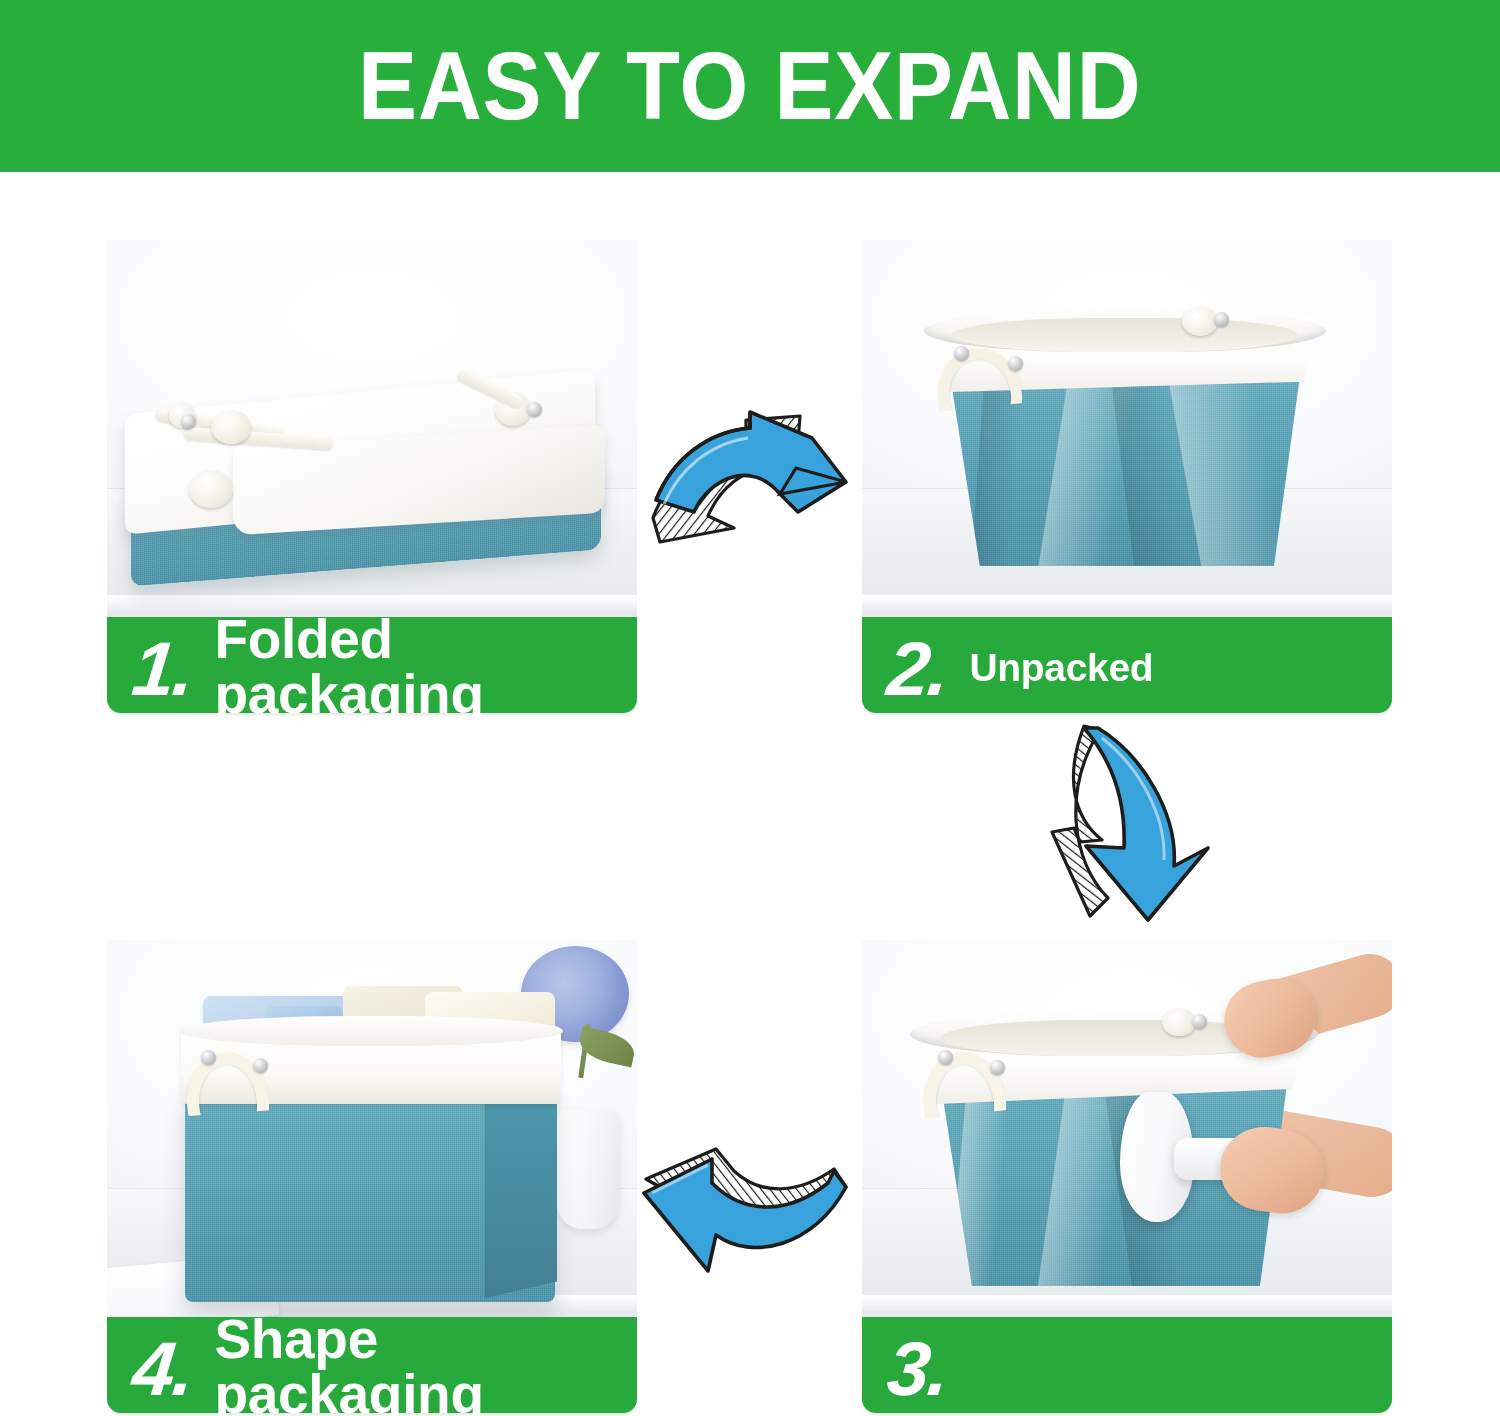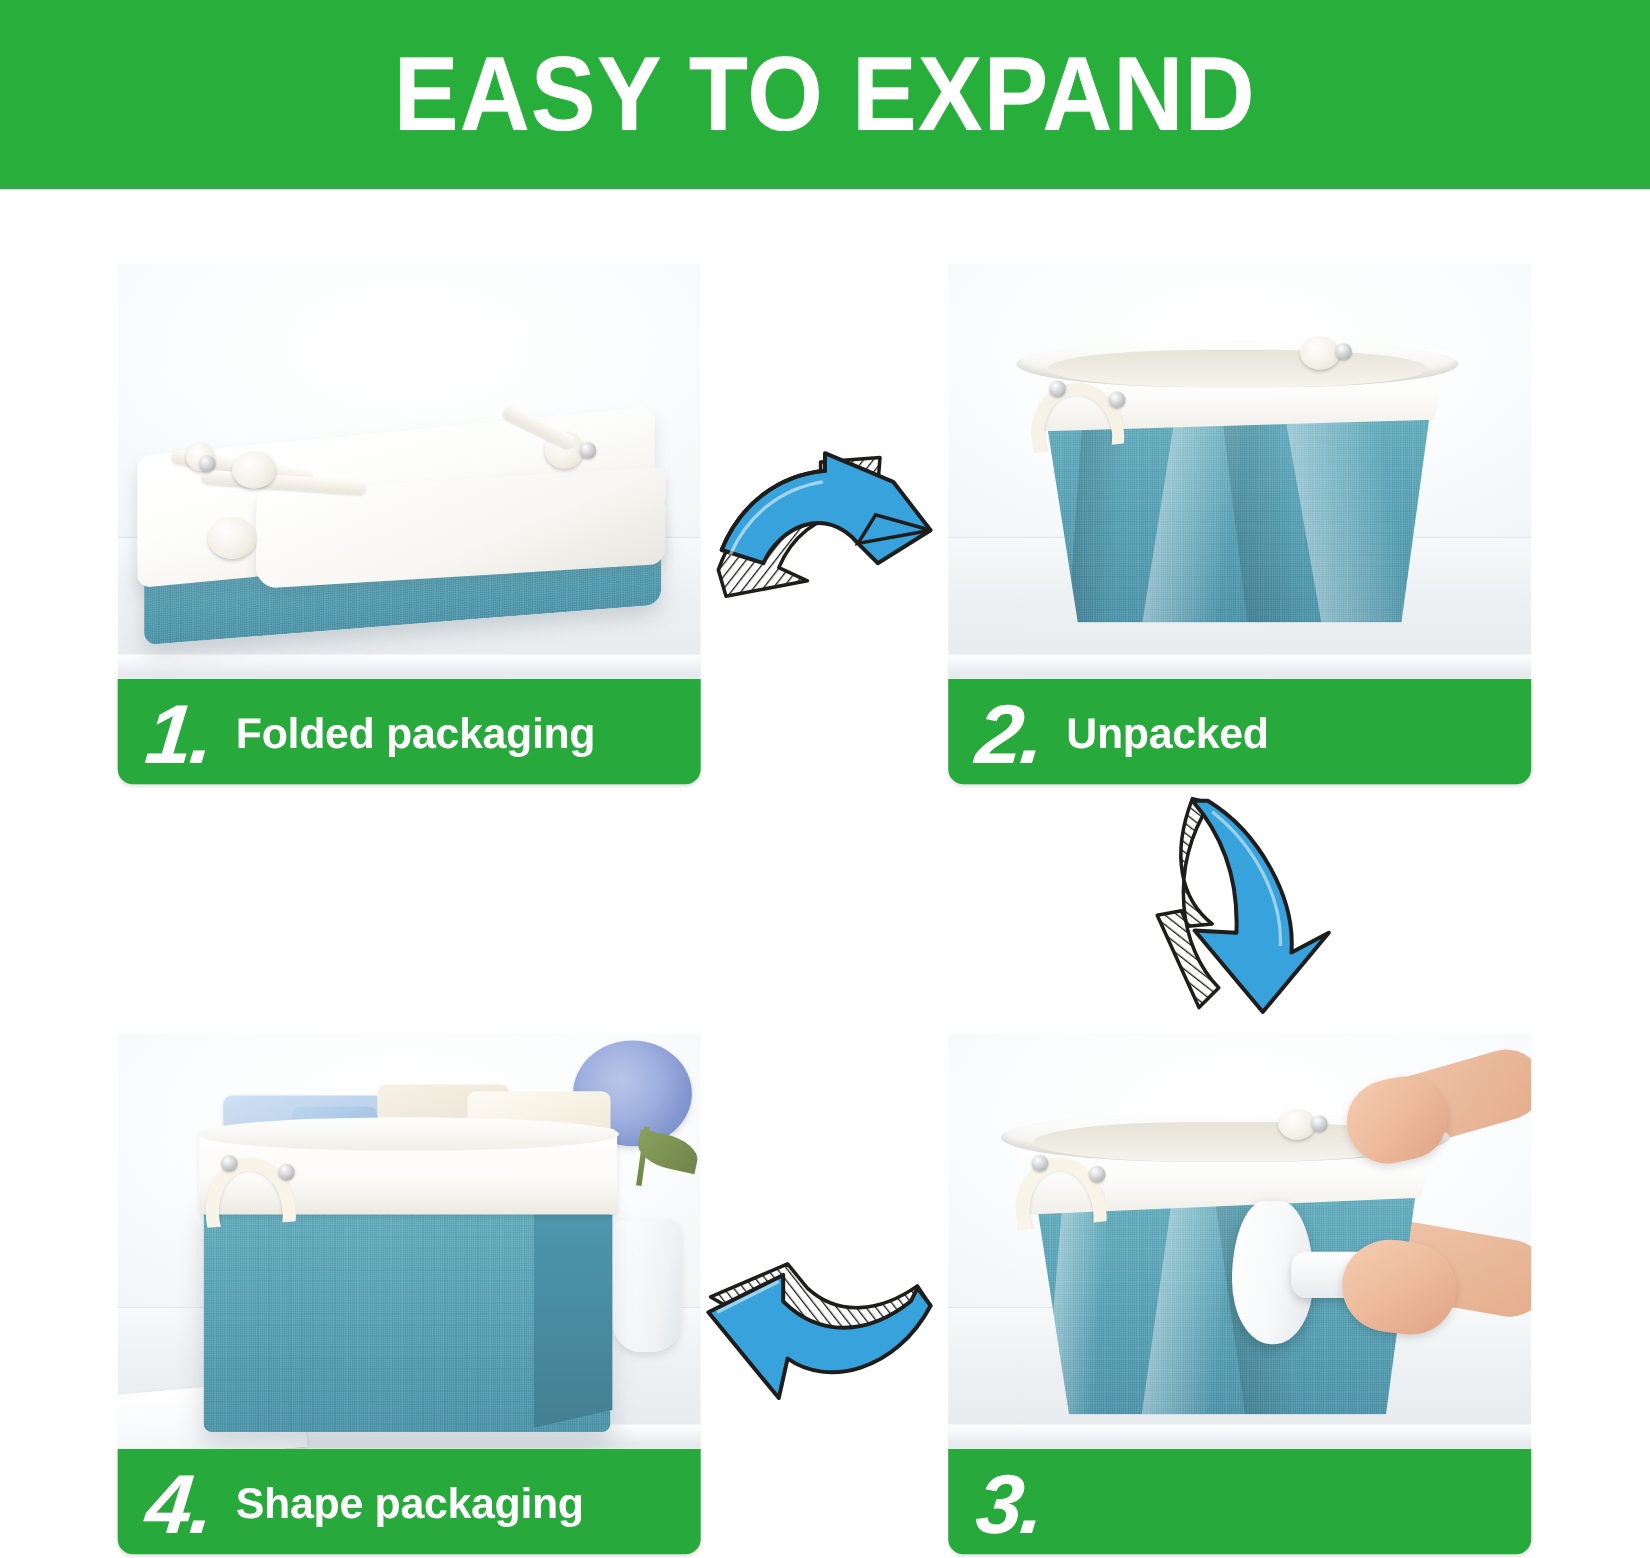--- a/index.html
+++ b/index.html
@@ -49,21 +49,21 @@
     box-shadow:0 2px 3px rgba(0,0,0,.10);
   }
   .cap-num{
     color:#ffffff;font-size:76px;font-weight:bold;font-style:italic;
     line-height:.82;letter-spacing:-2px;
     transform:skewX(-6deg);
     margin-right:22px;display:block;
     position:relative;top:4px;
   }
   .cap-text{
-    color:#ffffff;font-size:39px;font-weight:bold;line-height:1;
+    color:#ffffff;font-size:55px;font-weight:bold;line-height:1;
     letter-spacing:-.3px;position:relative;top:2px;
   }
   .p2 .cap-text,.p3 .cap-text{font-size:39px;}
 
   
   .scene{position:absolute;inset:0;}
   .wall{
     position:absolute;left:0;top:0;width:100%;height:100%;
     background:
       radial-gradient(ellipse 80% 60% at 50% 20%, #ffffff 0%, #fbfcfd 55%, #f2f4f6 100%);

